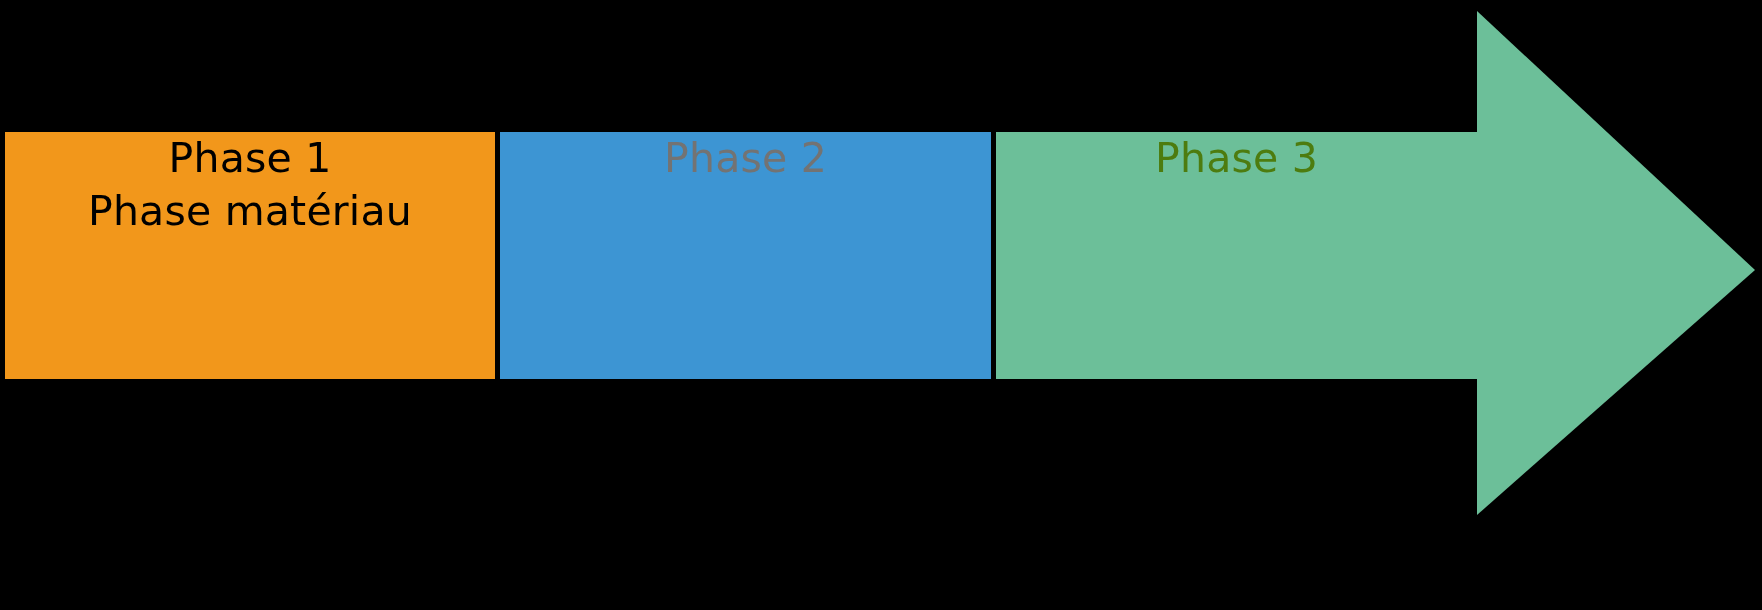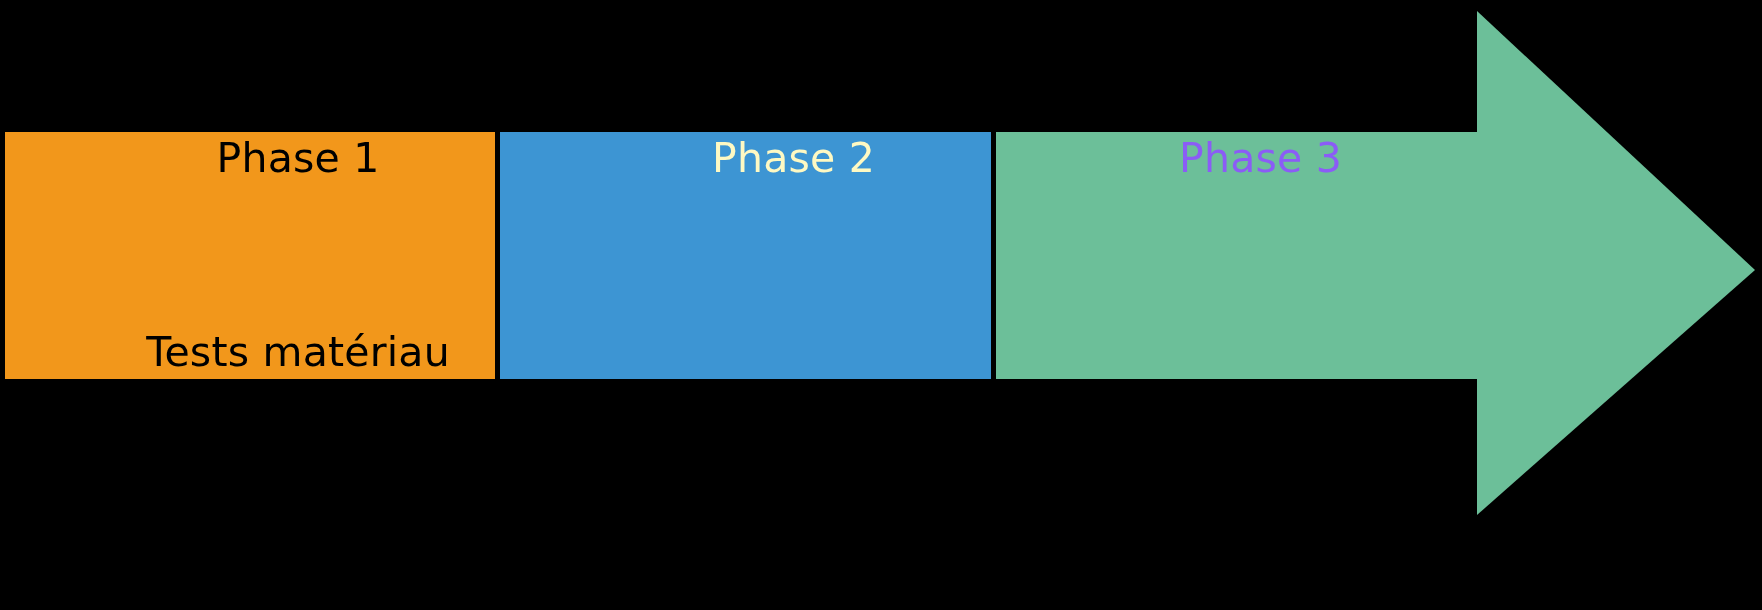--- a/index.html
+++ b/index.html
@@ -26,30 +26,29 @@
     top: 0;
     width: 1762px;
     height: 610px;
     display: block;
   }
   .phase-label {
     position: absolute;
     display: flex;
     flex-direction: column;
     align-items: center;
-    justify-content: space-between;
+    justify-content: flex-start;
     text-align: center;
     color: #000000;
     font-family: "DejaVu Sans", sans-serif;
     font-size: 41px;
     line-height: 1.30;
     letter-spacing: 0.2px;
     white-space: nowrap;
     pointer-events: none;
-    padding-left: 48px;
   }
   .phase-label .line1 { display: block; }
   .phase-label .line2 { display: block; }
 
   
   #label-phase-1 { left: 5px;   top: 132px; width: 490px; height: 247px; }
   #label-phase-2 { left: 500px; top: 132px; width: 491px; height: 247px; }
   #label-phase-3 { left: 996px; top: 132px; width: 481px; height: 247px; }
 
   
@@ -82,24 +81,24 @@
     <rect id="divider-left" x="0" y="132" width="5" height="247" fill="#000000"></rect>
   </svg>
 
   <div class="phase-hit" id="hit-phase-1" style="left: 5px; width: 490px;"></div>
   <div class="phase-hit" id="hit-phase-2" style="left: 500px; width: 491px;"></div>
   <div class="phase-hit" id="hit-phase-3" style="left: 996px; width: 481px;"></div>
   <div class="phase-hit" id="hit-arrow-head"></div>
 
   <div class="phase-label" id="label-phase-1" style="left: 5px; width: 490px; color: rgb(0, 0, 0);">
     <span class="line1">Phase 1</span>
-    <span class="line2">Tests matériau</span>
+    <span class="line2">Phase matériau</span>
   </div>
 
-  <div class="phase-label" id="label-phase-2" style="left: 500px; width: 491px; color: #fef9c3;">
+  <div class="phase-label" id="label-phase-2" style="left: 500px; width: 491px; color: #737373;">
     <span class="line1">Phase 2</span>
   </div>
 
-  <div class="phase-label" id="label-phase-3" style="left: 972px; width: 481px; color: #8b5cf6;">
+  <div class="phase-label" id="label-phase-3" style="left: 996px; width: 481px; color: #4d7c0f;">
     <span class="line1">Phase 3</span>
   </div>
 
 </div>
 
 </body></html>

